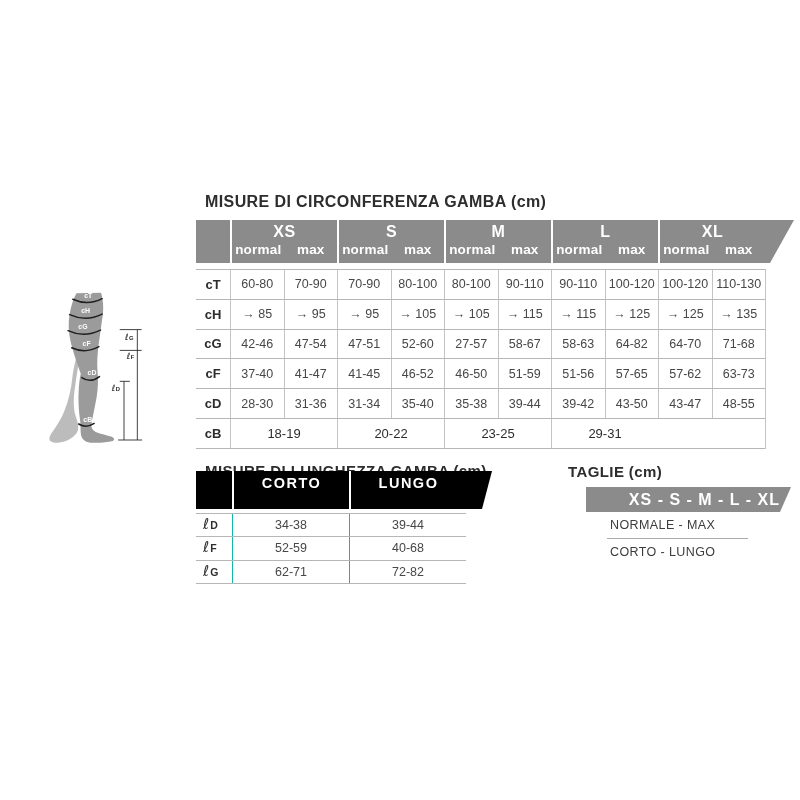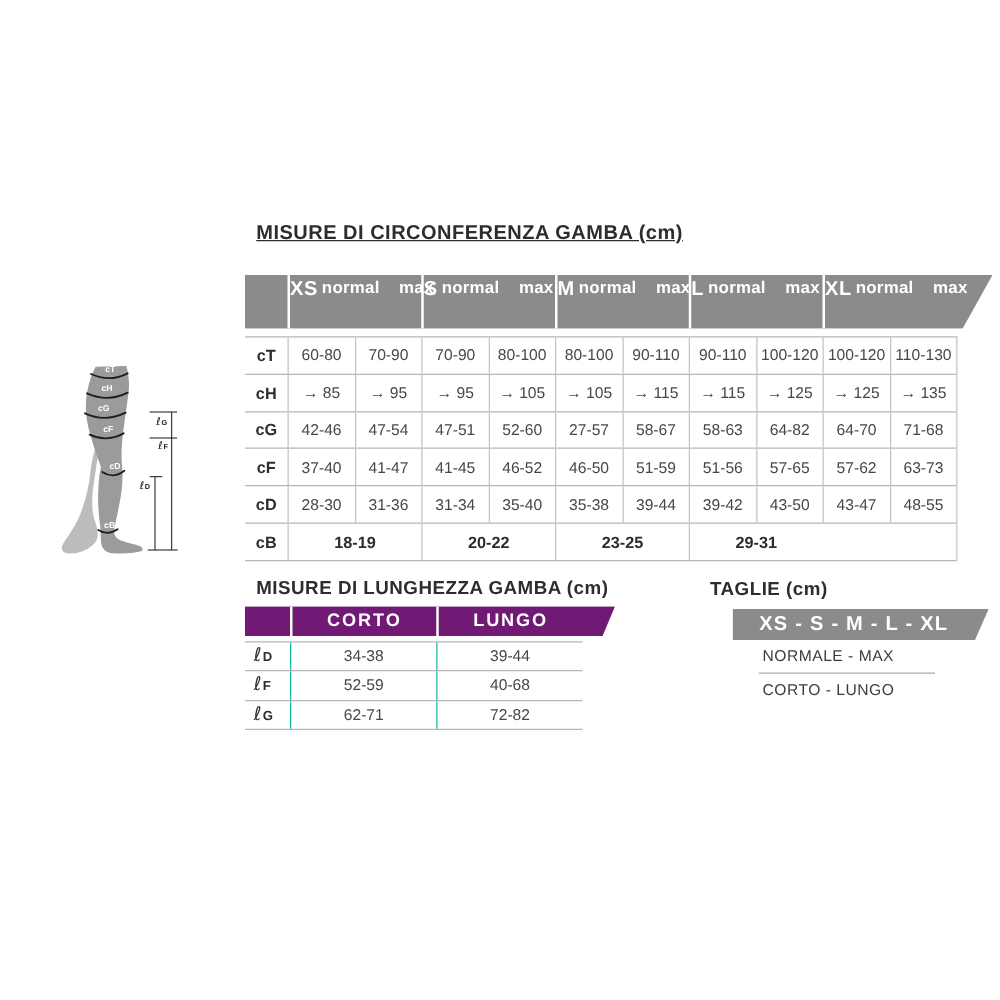--- a/index.html
+++ b/index.html
@@ -1,65 +1,65 @@
 <!DOCTYPE html>
 <html><head>
 <meta charset="utf-8">
 <style>
   html,body{margin:0;padding:0;background:#fff;}
   .page{position:relative;width:800px;height:800px;background:#ffffff;overflow:hidden;
         font-family:"Liberation Sans","DejaVu Sans",sans-serif;}
 
   
   .sec-title{position:absolute;font-weight:700;color:#2d2d2d;letter-spacing:.4px;white-space:nowrap;}
-  #circ-title{left:205px;top:178px;font-size:16px;text-decoration:underline;}
+  #circ-title{left:205px;top:193px;font-size:16px;}
   #len-title{left:205px;top:462px;font-size:15px;}
   #tag-title{left:568px;top:463px;font-size:15px;}
 
   
   .circ-table{position:absolute;left:196px;top:220px;width:598px;height:230px;}
   .circ-head{position:relative;height:43px;background:#8b8b8b;display:flex;
              clip-path:polygon(0 0,100% 0,calc(100% - 24px) 100%,0 100%);}
   .head-spacer{width:34px;}
-  .size-group{width:107px;border-left:2px solid #fff;box-sizing:border-box;display:flex;}
+  .size-group{width:107px;border-left:2px solid #fff;box-sizing:border-box;display:flex;flex-direction:column;}
   .size-name{height:20px;line-height:24px;text-align:center;color:#fff;font-weight:700;font-size:16px;letter-spacing:.5px;}
   .subrow{display:flex;height:23px;}
   .subcell{width:52.5px;text-align:center;color:#fff;font-weight:700;font-size:13.5px;line-height:20px;letter-spacing:.2px;}
 
   .circ-body{position:absolute;left:0;top:49px;width:569px;
              border-top:1px solid #b6b6b6;border-right:1px solid #c4c4c4;}
   .crow{display:flex;height:29.8px;border-bottom:1px solid #b6b6b6;box-sizing:border-box;}
   .rlabel{width:34px;display:flex;align-items:center;justify-content:center;
           font-weight:700;font-size:13px;color:#2d2d2d;}
   .ccell{width:53.5px;border-left:1px solid #c4c4c4;box-sizing:border-box;
          display:flex;align-items:center;justify-content:center;font-size:12.5px;color:#474747;white-space:nowrap;}
   .ccell-wide{width:107px;border-left:1px solid #c4c4c4;box-sizing:border-box;
-         display:flex;align-items:center;justify-content:center;font-size:13px;font-weight:700;color:#2d2d2d;}
+         display:flex;align-items:center;justify-content:center;font-size:13px;font-weight:400;color:#2d2d2d;}
 
   
   .len-table{position:absolute;left:196px;top:461px;width:300px;height:125px;}
-  .len-head{position:absolute;left:0;top:24px;width:296px;height:24px;background:#701a75;display:flex;
+  .len-head{position:absolute;left:0;top:10px;width:296px;height:38px;background:#000000;display:flex;
             clip-path:polygon(0 0,100% 0,calc(100% - 10px) 100%,0 100%);}
   .len-spacer{width:36px;}
   .len-col{width:117px;border-left:2px solid #fff;box-sizing:border-box;text-align:center;
            color:#fff;font-weight:700;font-size:14.5px;line-height:24px;letter-spacing:1.5px;}
   .len-body{position:absolute;left:0;top:52px;width:270px;border-top:1px solid #b6b6b6;}
   .lrow{display:flex;height:23.3px;border-bottom:1px solid #b6b6b6;box-sizing:border-box;}
   .llabel{width:36px;display:flex;align-items:baseline;padding-left:7px;padding-top:3px;box-sizing:border-box;}
   .lcell{width:117px;border-left:1px solid #14b8a6;box-sizing:border-box;
          display:flex;align-items:center;justify-content:center;font-size:12.5px;color:#474747;}
 
   .ell{font-style:italic;font-size:15px;color:#2d2d2d;font-family:"DejaVu Sans",sans-serif;line-height:1;}
   .ellsub{font-weight:700;font-size:10.5px;color:#2d2d2d;margin-left:1px;line-height:1;}
 
   
   .tag-panel{position:absolute;left:586px;top:461px;width:214px;height:120px;}
   .tag-band{position:absolute;left:0;top:26px;width:205px;height:25px;background:#8b8b8b;
             clip-path:polygon(0 0,100% 0,calc(100% - 11px) 100%,0 100%);
-            color:#fff;font-weight:700;font-size:16px;letter-spacing:1px;text-align:center;
+            color:#fff;font-weight:700;font-size:16px;letter-spacing:1px;text-align:right;
             line-height:25px;padding-right:11px;box-sizing:border-box;white-space:nowrap;}
   .tag-row{position:absolute;left:24px;font-size:12.5px;color:#3c3c3c;letter-spacing:.4px;white-space:nowrap;}
   #tag-row1{top:57px;}
   .tag-divider{position:absolute;left:21px;top:77px;width:141px;border-top:1px solid #ababab;}
   #tag-row2{top:84px;}
 
   
   .leg-svg{position:absolute;left:0;top:280px;}
   .leg-label{fill:#ffffff;font-weight:700;font-size:13px;font-family:"Liberation Sans","DejaVu Sans",sans-serif;text-anchor:middle;}
   .band-arc{stroke:#1f1f1f;stroke-width:2.8;fill:none;stroke-linecap:round;}

